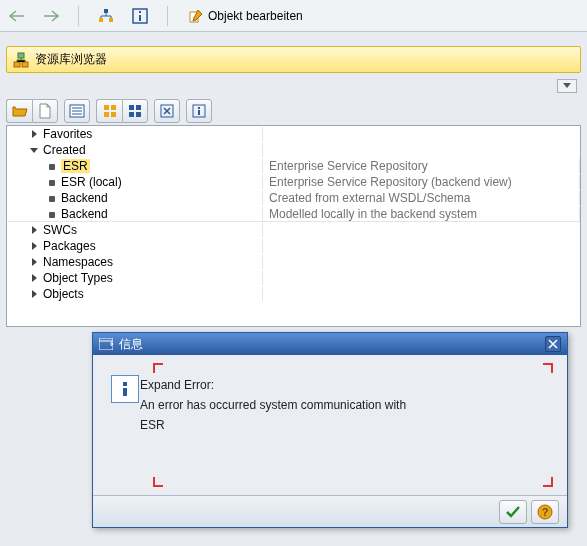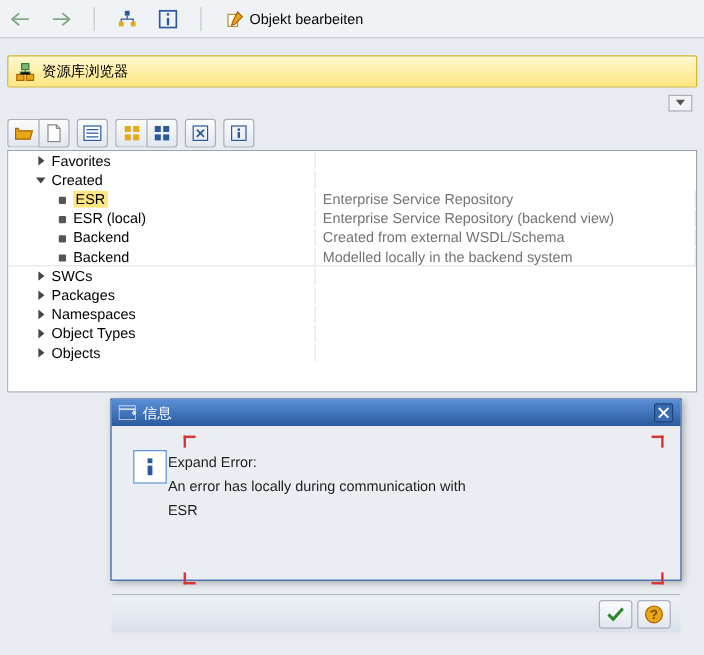--- a/index.html
+++ b/index.html
@@ -33,21 +33,21 @@
 .trow { display: flex; height: 16px; align-items: center; }
 .tcell-name { width: 256px; display: flex; align-items: center; padding-left: 6px; border-right: 1px solid #e0e6ec; }
 .tcell-info { flex: 1; padding-left: 6px; color: #737373; border-right: 1px solid #e0e6ec; }
 .trow.sep .tcell-name, .trow.sep .tcell-info { border-bottom: 1px solid #dfe6ec; }
 .exp { width: 10px; height: 10px; display: inline-flex; align-items: center; justify-content: center; margin-right: 4px; cursor: pointer; }
 .lvl1 { padding-left: 16px; }
 .lvl2 { padding-left: 36px; }
 .bullet { width: 6px; height: 6px; background: #555; border-radius: 1px; margin-right: 6px; display: inline-block; }
 .hl { background: #ffe680; padding: 0 2px; }
 
-.dialog { position: absolute; left: 92px; top: 332px; width: 476px; height: 152px; border: 1px solid #2a5a9e; background: #eaeef3; box-shadow: 2px 2px 6px rgba(0,0,0,0.3); }
+.dialog { position: absolute; left: 92px; top: 332px; width: 476px; height: 196px; border: 1px solid #2a5a9e; background: #eaeef3; box-shadow: 2px 2px 6px rgba(0,0,0,0.3); }
 .dlg-title { height: 22px; background: linear-gradient(#5a8fd6,#2a5a9e); color: #fff; display: flex; align-items: center; padding: 0 6px; font-size: 12px; justify-content: space-between; }
 .dlg-title .tleft { display: flex; align-items: center; gap: 6px; }
 .dlg-close { width: 16px; height: 16px; background: #3a6aad; border: 1px solid #1e4478; border-radius: 2px; display: flex; align-items: center; justify-content: center; cursor: pointer; }
 .dlg-body { padding: 12px 14px; position: relative; height: 140px; }
 .corner { position: absolute; width: 10px; height: 10px; }
 .corner.tl { top: 8px; left: 60px; border-top: 2px solid #d33; border-left: 2px solid #d33; }
 .corner.tr { top: 8px; right: 14px; border-top: 2px solid #d33; border-right: 2px solid #d33; }
 .corner.bl { bottom: 8px; left: 60px; border-bottom: 2px solid #d33; border-left: 2px solid #d33; }
 .corner.br { bottom: 8px; right: 14px; border-bottom: 2px solid #d33; border-right: 2px solid #d33; }
 .dlg-content { display: flex; gap: 1px; padding: 8px 0 0 4px; }
@@ -291,21 +291,21 @@
     <div class="corner br"></div>
     <div class="dlg-content">
       <div class="info-icon">
         <svg width="18" height="18" viewBox="0 0 18 18">
             <rect x="7" y="2" width="4" height="4" fill="#2a5a9e"></rect>
             <rect x="7" y="8" width="4" height="8" fill="#2a5a9e"></rect>
           </svg>
       </div>
       <div class="dlg-text">
         <div>Expand Error:</div>
-        <div>An error has locally during communication with</div>
+        <div>An error has occurred system communication with</div>
         <div>ESR</div>
       </div>
     </div>
   </div>
   <div class="dlg-footer">
     <div class="fbtn">
       <svg width="16" height="14" viewBox="0 0 16 14">
           <path d="M2 7 L6 11 L14 2" stroke="#2a8a2a" stroke-width="2.5" fill="none"></path>
         </svg>
     </div>

